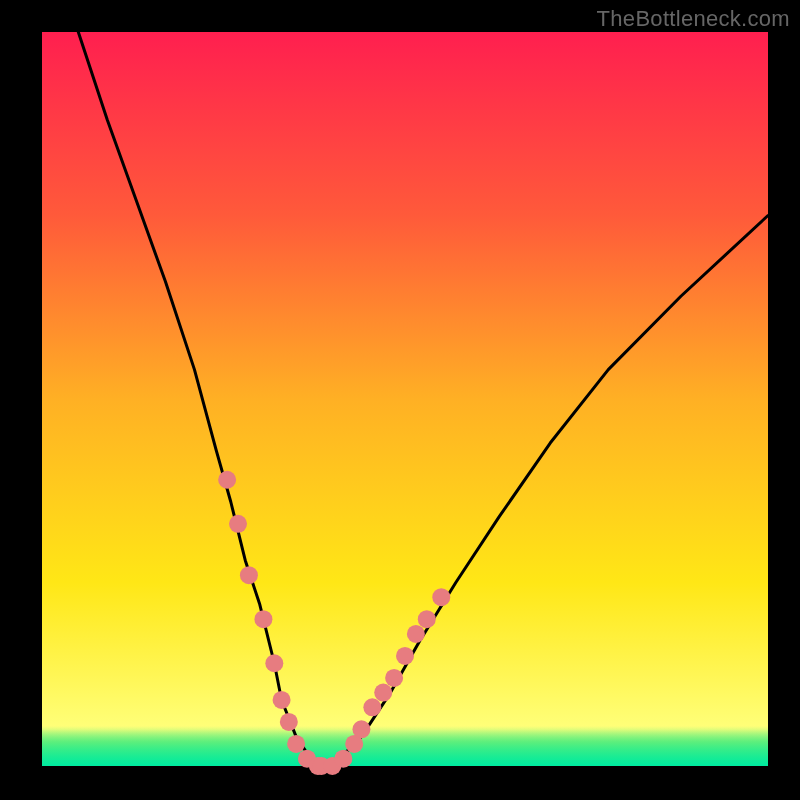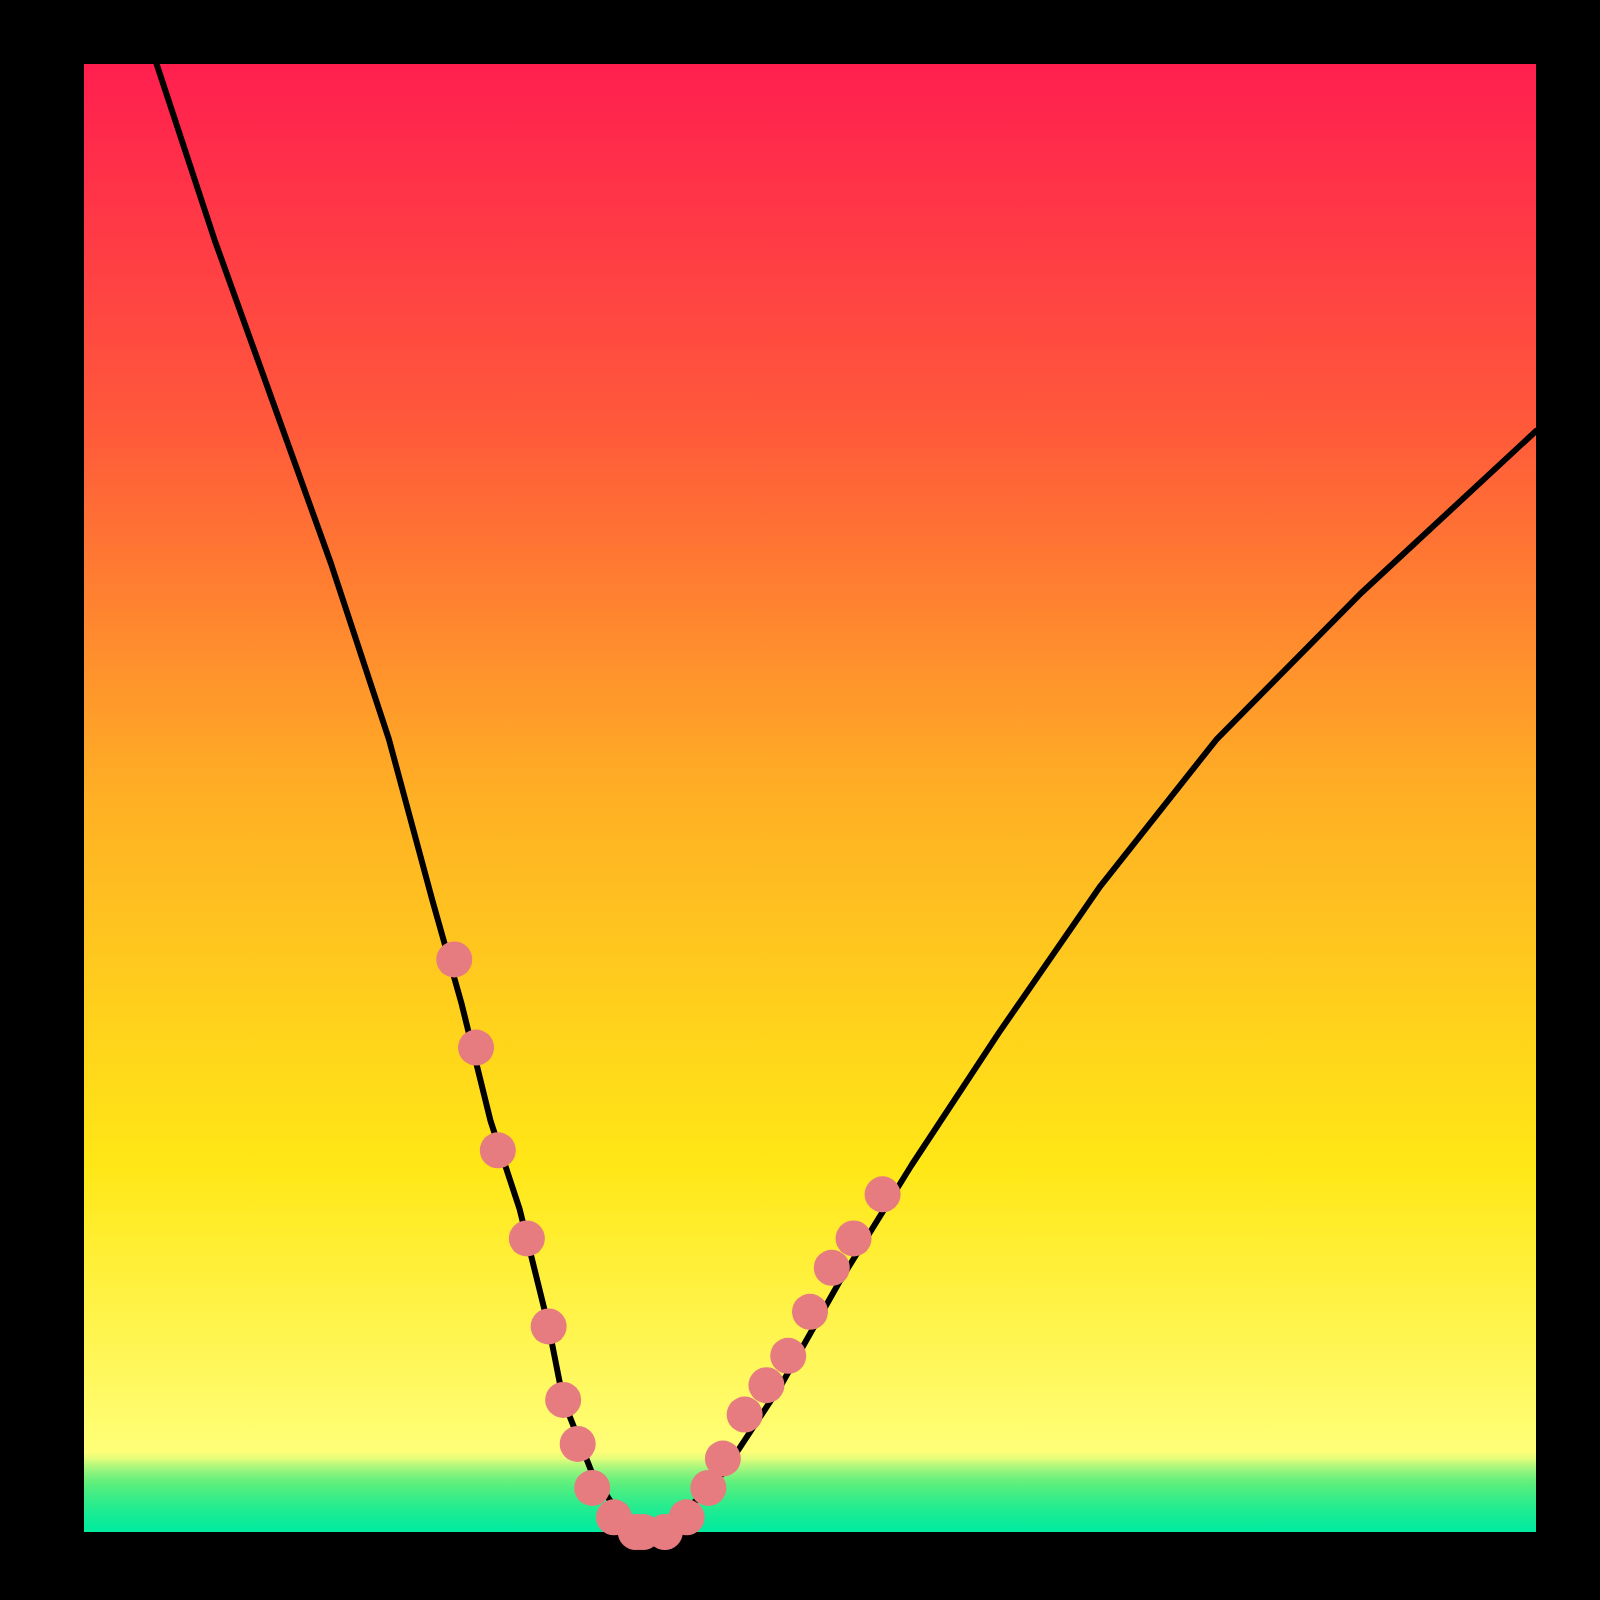--- a/index.html
+++ b/index.html
@@ -56,20 +56,21 @@
     font-size: 22px;
     font-weight: 500;
     letter-spacing: 0.3px;
     user-select: none;
   }
 </style>
 </head>
 <body>
 
 <div class="frame">
+  <div class="watermark">TheBottleneck.com</div>
   <div class="plot-area" id="plot-area" style="left: 42px; top: 32px; width: 726px; height: 734px; --c-top: #ff1f4f; --c-q1: #ff5a3a; --c-q2: #ffb024; --c-q3: #ffe716; --c-bg-pre-green: #ffff7a; --c-bottom: #00eba0;">
     <div class="green-strip" id="green-strip" style="bottom: 0px; height: 40px;"></div>
     <svg class="curve" id="curve-svg" viewBox="0 0 726 734">
         <path d="M36.30 0.00 L65.34 88.08 L94.38 168.82 L123.42 249.56 L152.46 337.64 L174.24 418.38 L188.76 469.76 L203.28 528.48 L217.80 572.52 L232.32 631.24 L239.58 667.94 L254.10 704.64 L268.62 726.66 L283.14 734.00 L297.66 726.66 L319.44 704.64 L348.48 660.60 L377.52 609.22 L413.82 550.50 L457.38 484.44 L508.20 411.04 L566.28 337.64 L638.88 264.24 L726.00 183.50" fill="none" stroke="#000000" stroke-width="3" stroke-linejoin="round" stroke-linecap="round"></path>
         <g>
           <circle cx="185.13" cy="447.74" r="9" fill="#e77c80"></circle>
           <circle cx="196.02" cy="491.78" r="9" fill="#e77c80"></circle>
           <circle cx="206.91" cy="543.16" r="9" fill="#e77c80"></circle>
           <circle cx="221.43" cy="587.20" r="9" fill="#e77c80"></circle>
           <circle cx="232.32" cy="631.24" r="9" fill="#e77c80"></circle>

